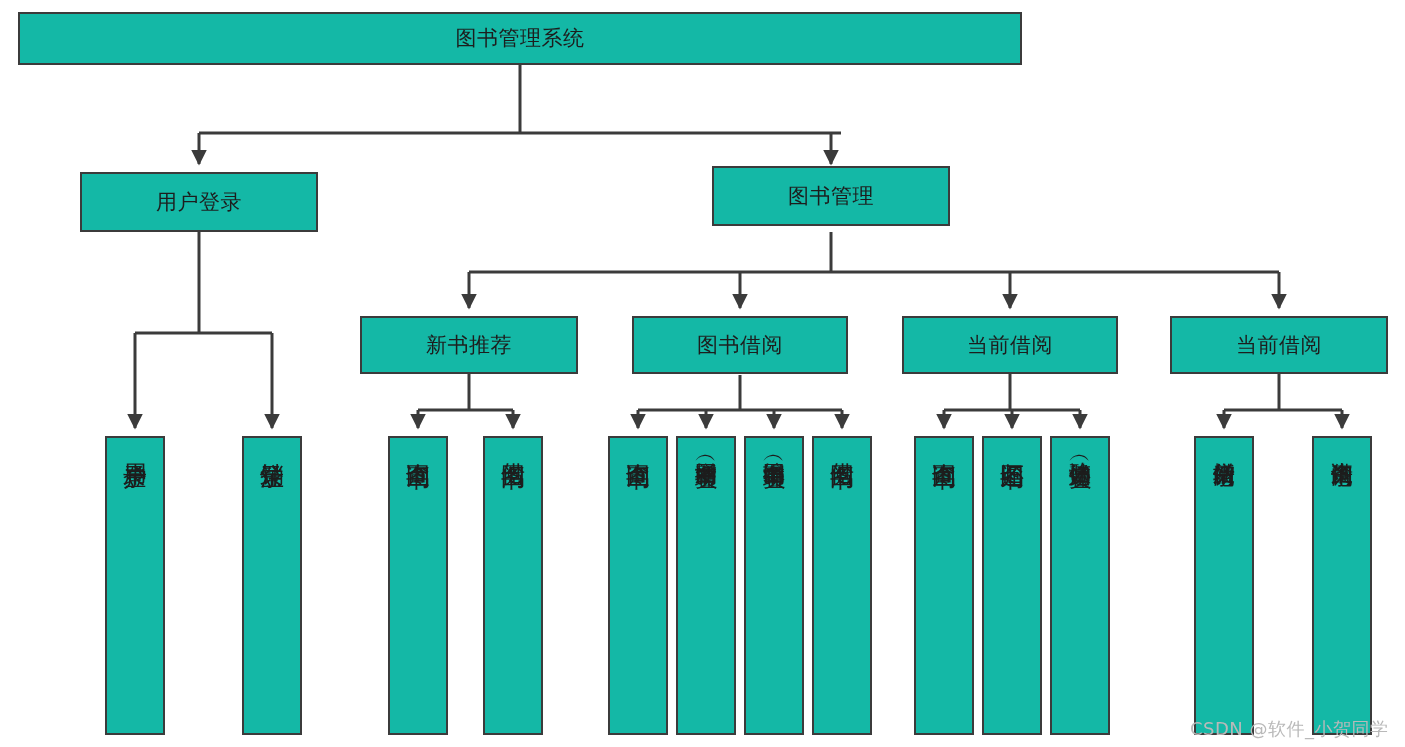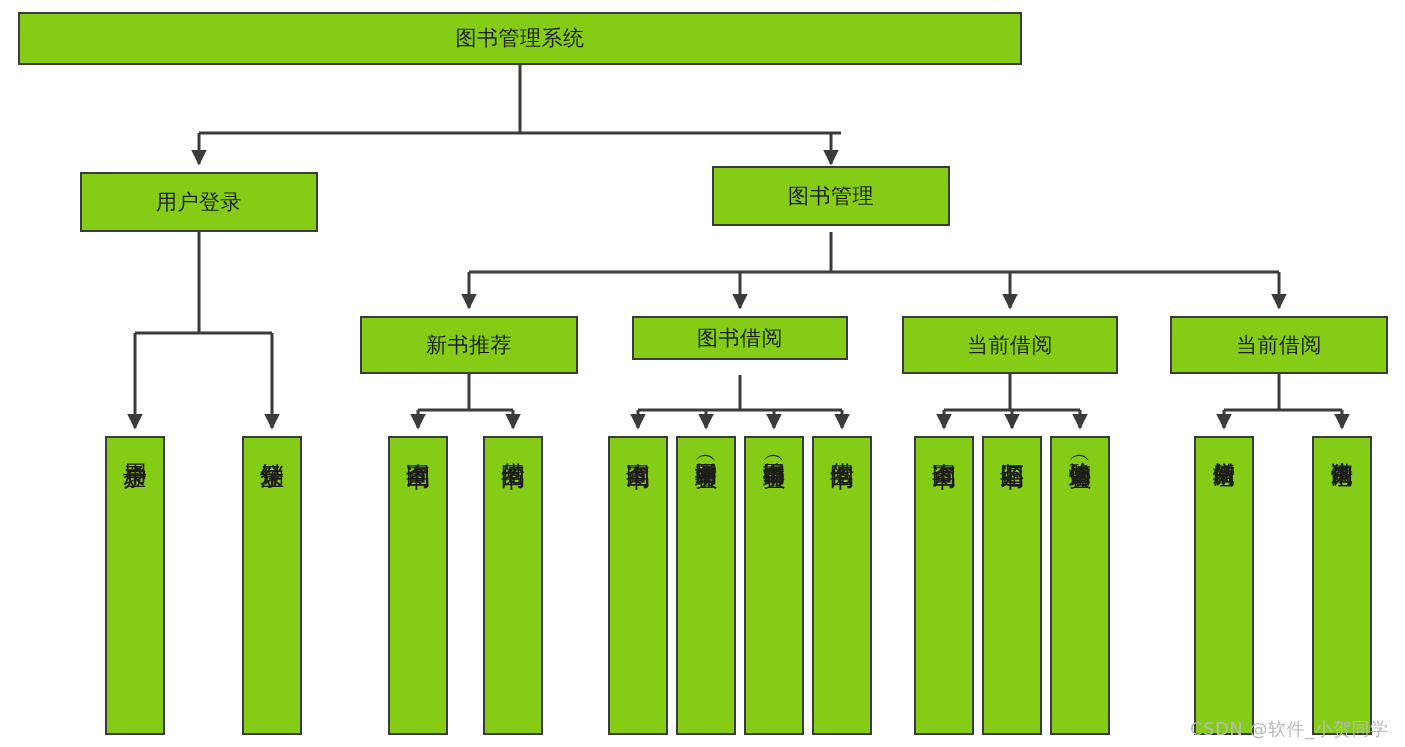--- a/index.html
+++ b/index.html
@@ -7,21 +7,21 @@
     font-family:"DejaVu Sans","Liberation Sans",sans-serif;
     width:1405px;height:747px;overflow:hidden;position:relative;
   }
   #stage{position:relative;width:1405px;height:747px;background:#ffffff;}
   svg#edges{position:absolute;left:0;top:0;width:1405px;height:747px;}
 
   .node{
     position:absolute;
     box-sizing:border-box;
     border:2px solid #3b3b3b;
-    background:#84cc16;
+    background:#14b8a6;
     display:flex;
     align-items:center;
     justify-content:center;
     color:#1d1d1d;
   }
   .node .lbl{
     display:block;
     text-align:center;
     line-height:1.18;
     letter-spacing:0.5px;
@@ -115,21 +115,21 @@
   <div class="node horiz" style="left:80px;top:172px;width:238px;height:60px;">
     <span class="lbl">用户登录</span>
   </div>
   <div class="node horiz" style="left:712px;top:166px;width:238px;height:60px;">
     <span class="lbl">图书管理</span>
   </div>
 
   <div class="node horiz" style="left:360px;top:316px;width:218px;height:58px;">
     <span class="lbl">新书推荐</span>
   </div>
-  <div class="node horiz" style="left:632px;top:316px;width:216px;height:44px;">
+  <div class="node horiz" style="left:632px;top:316px;width:216px;height:58px;">
     <span class="lbl">图书借阅</span>
   </div>
   <div class="node horiz" style="left:902px;top:316px;width:216px;height:58px;">
     <span class="lbl">当前借阅</span>
   </div>
   <div class="node horiz" style="left:1170px;top:316px;width:218px;height:58px;">
     <span class="lbl">当前借阅</span>
   </div>
 
   <div class="node vert" style="left:105px;top:436px;width:60px;height:299px;">

